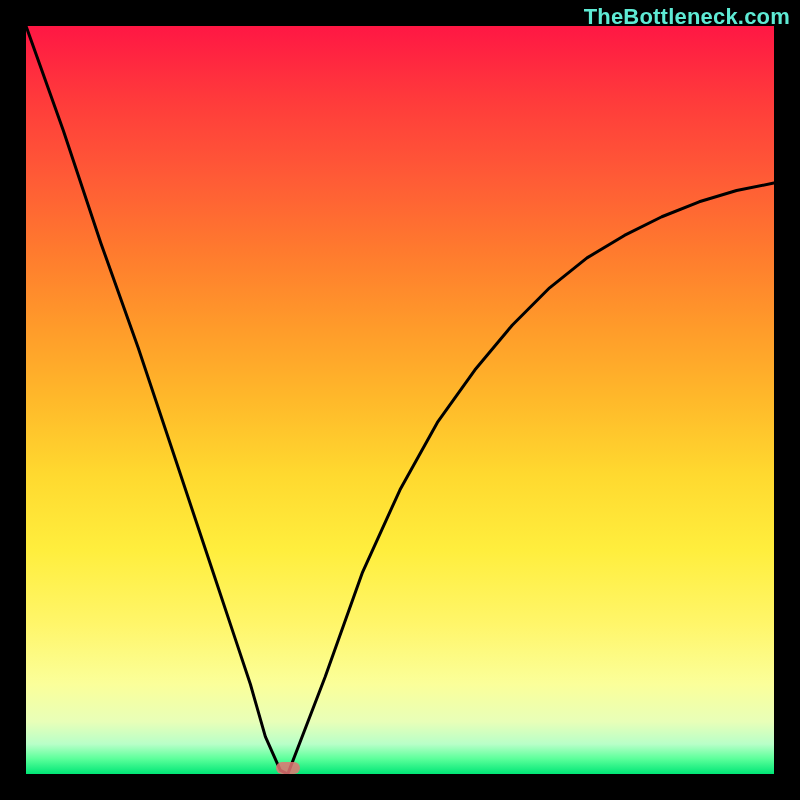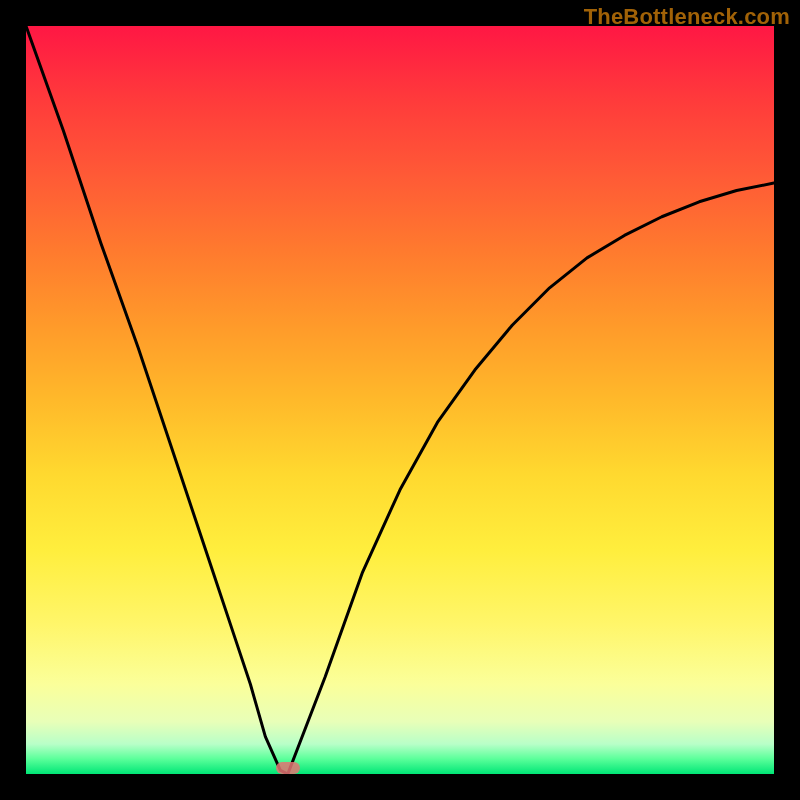--- a/index.html
+++ b/index.html
@@ -33,21 +33,21 @@
       #00e676 100%
     );
   }
   .watermark {
     position: absolute;
     top: 4px;
     right: 10px;
     font-family: Arial, Helvetica, sans-serif;
     font-size: 22px;
     font-weight: 600;
-    color: #a16207;
+    color: #5eead4;
     letter-spacing: 0.2px;
   }
   svg.curve {
     position: absolute;
     left: 0; top: 0;
     width: 748px; height: 748px;
   }
   .marker {
     position: absolute;
     width: 24px;

